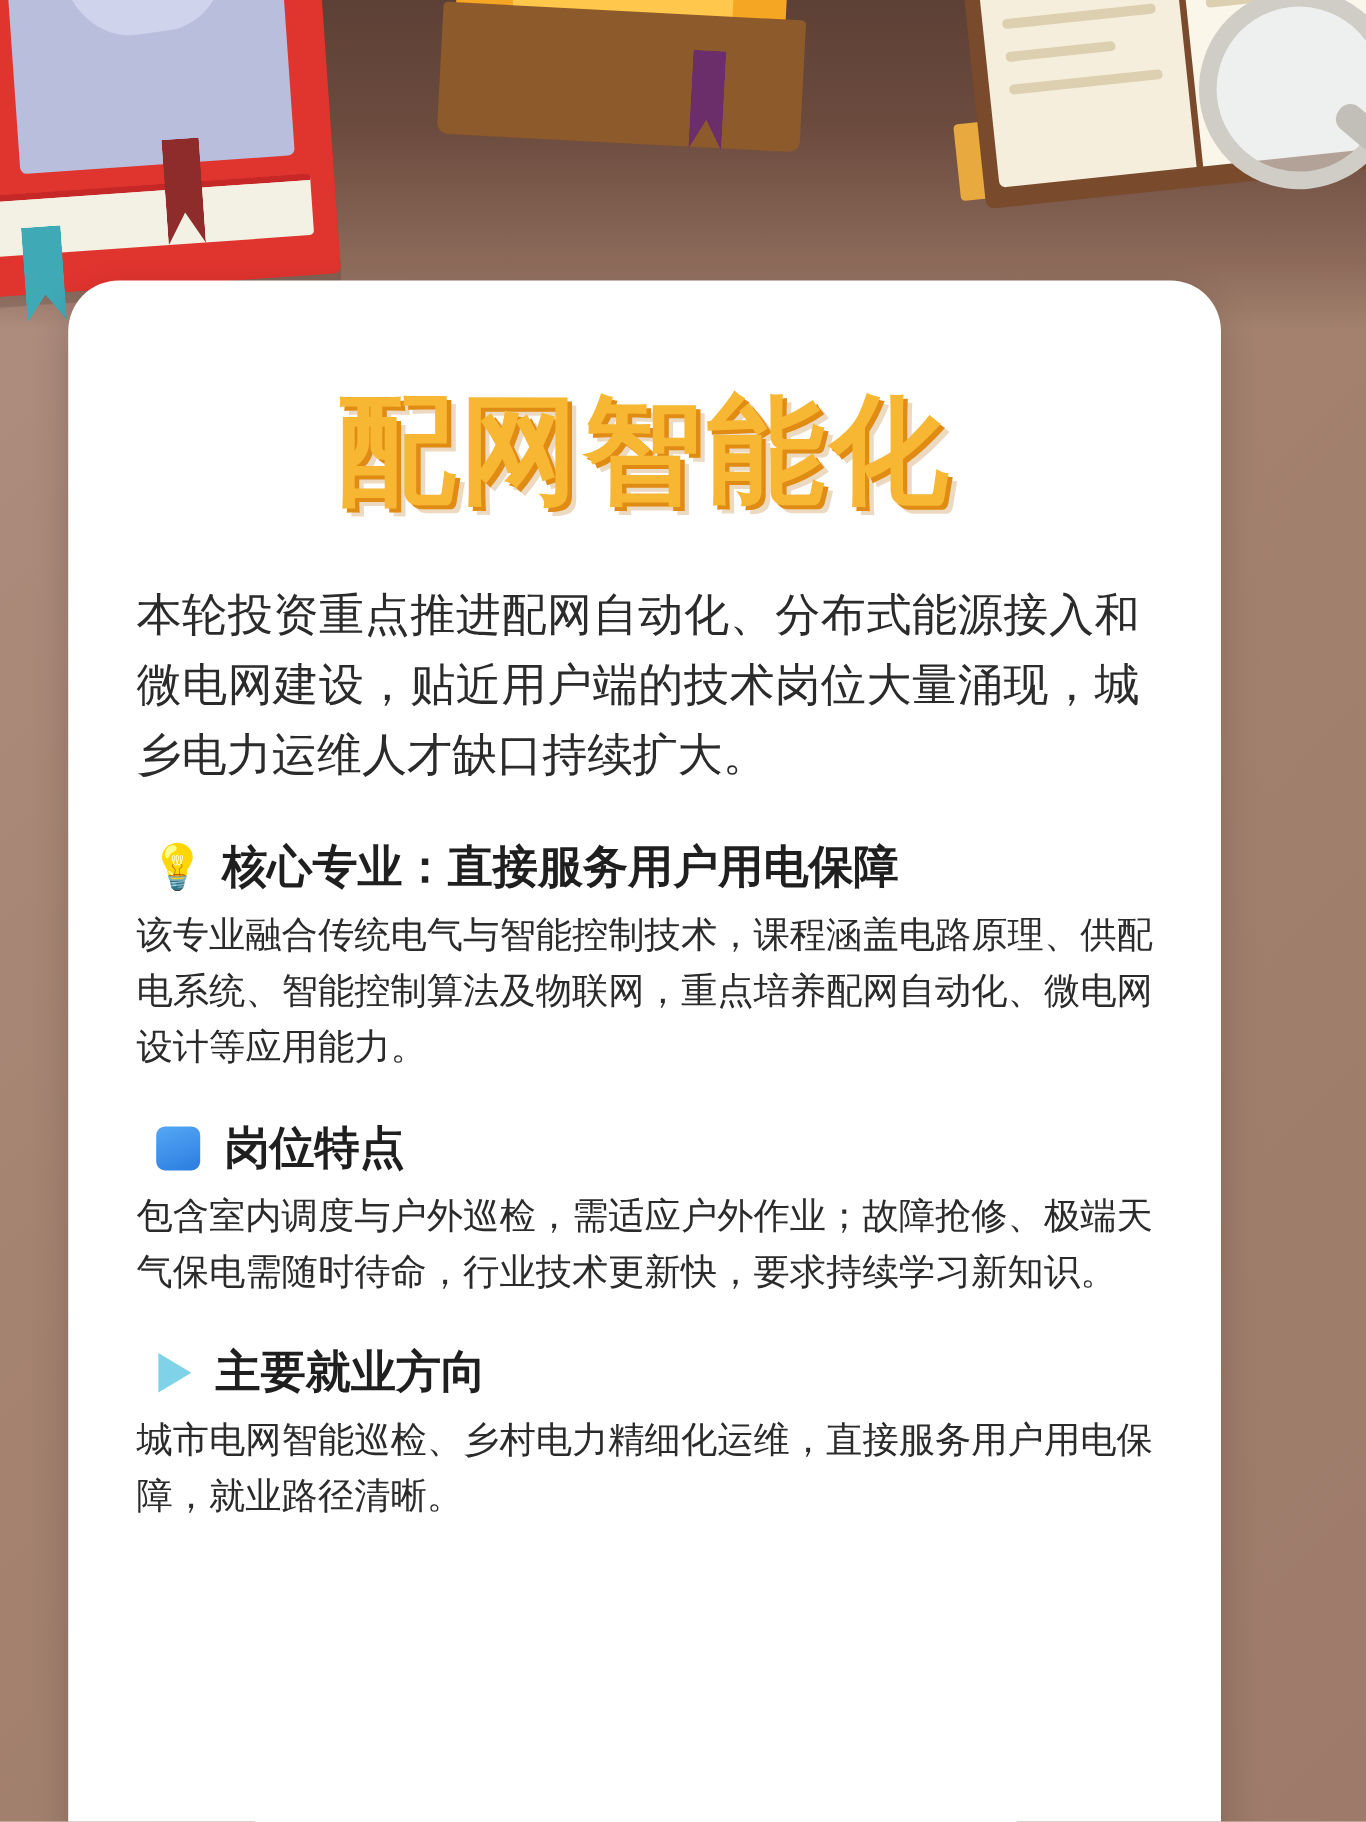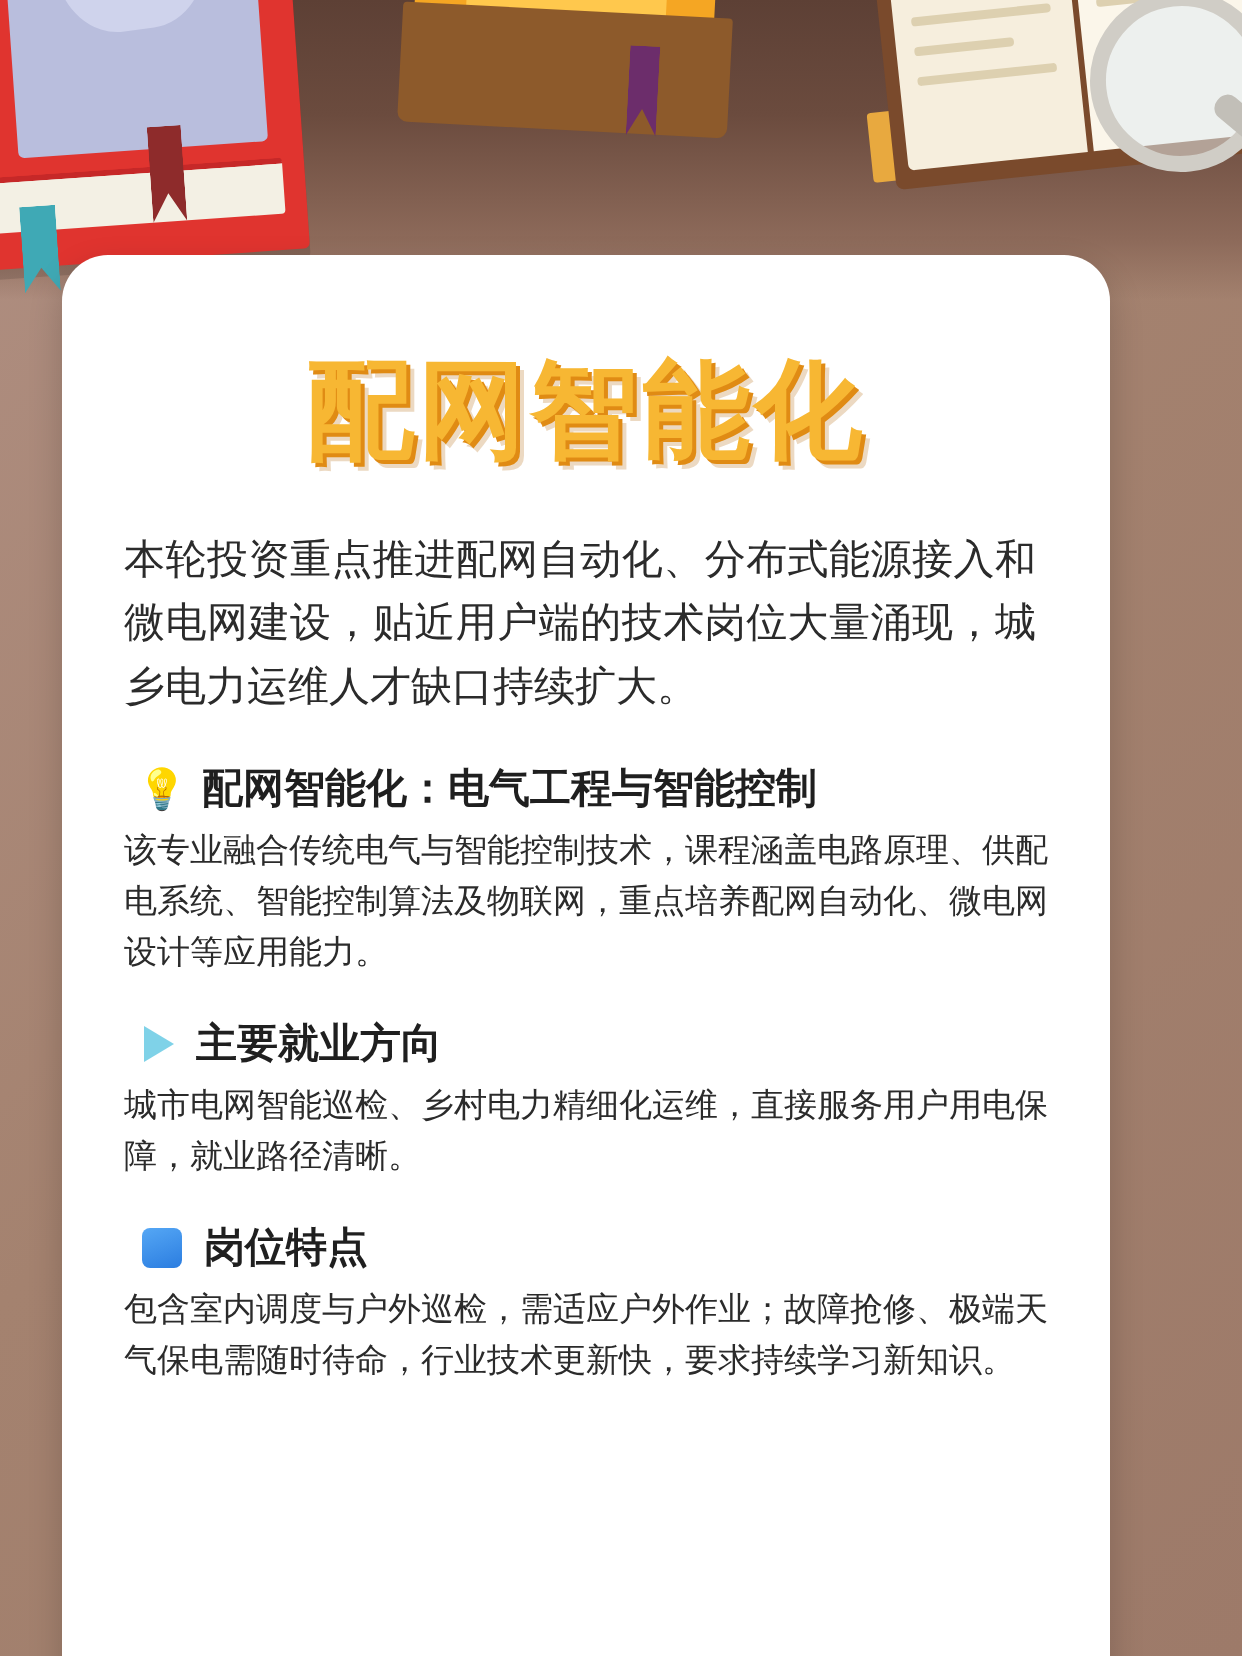--- a/index.html
+++ b/index.html
@@ -297,34 +297,34 @@
 
 <div class="card">
 
   <h1 class="title">配网智能化</h1>
 
   <p class="para">本轮投资重点推进配网自动化、分布式能源接入和微电网建设，贴近用户端的技术岗位大量涌现，城乡电力运维人才缺口持续扩大。</p>
 
   <div class="section">
     <div class="sec-head">
       <span class="ico ico-bulb">💡</span>
-      <span>配网智能化：电气工程与智能控制</span>
+      <span>核心专业：直接服务用户用电保障</span>
     </div>
     <p class="sec-body">该专业融合传统电气与智能控制技术，课程涵盖电路原理、供配电系统、智能控制算法及物联网，重点培养配网自动化、微电网设计等应用能力。</p>
+  </div>
+
+  <div class="section">
+    <div class="sec-head">
+      <span class="sq"></span>
+      <span>岗位特点</span>
+    </div>
+    <p class="sec-body">包含室内调度与户外巡检，需适应户外作业；故障抢修、极端天气保电需随时待命，行业技术更新快，要求持续学习新知识。</p>
   </div>
 
   <div class="section">
     <div class="sec-head">
       <span class="tri"></span>
       <span>主要就业方向</span>
     </div>
     <p class="sec-body">城市电网智能巡检、乡村电力精细化运维，直接服务用户用电保障，就业路径清晰。</p>
   </div>
 
-  <div class="section">
-    <div class="sec-head">
-      <span class="sq"></span>
-      <span>岗位特点</span>
-    </div>
-    <p class="sec-body">包含室内调度与户外巡检，需适应户外作业；故障抢修、极端天气保电需随时待命，行业技术更新快，要求持续学习新知识。</p>
-  </div>
-
 </div>
 
 </body></html>

